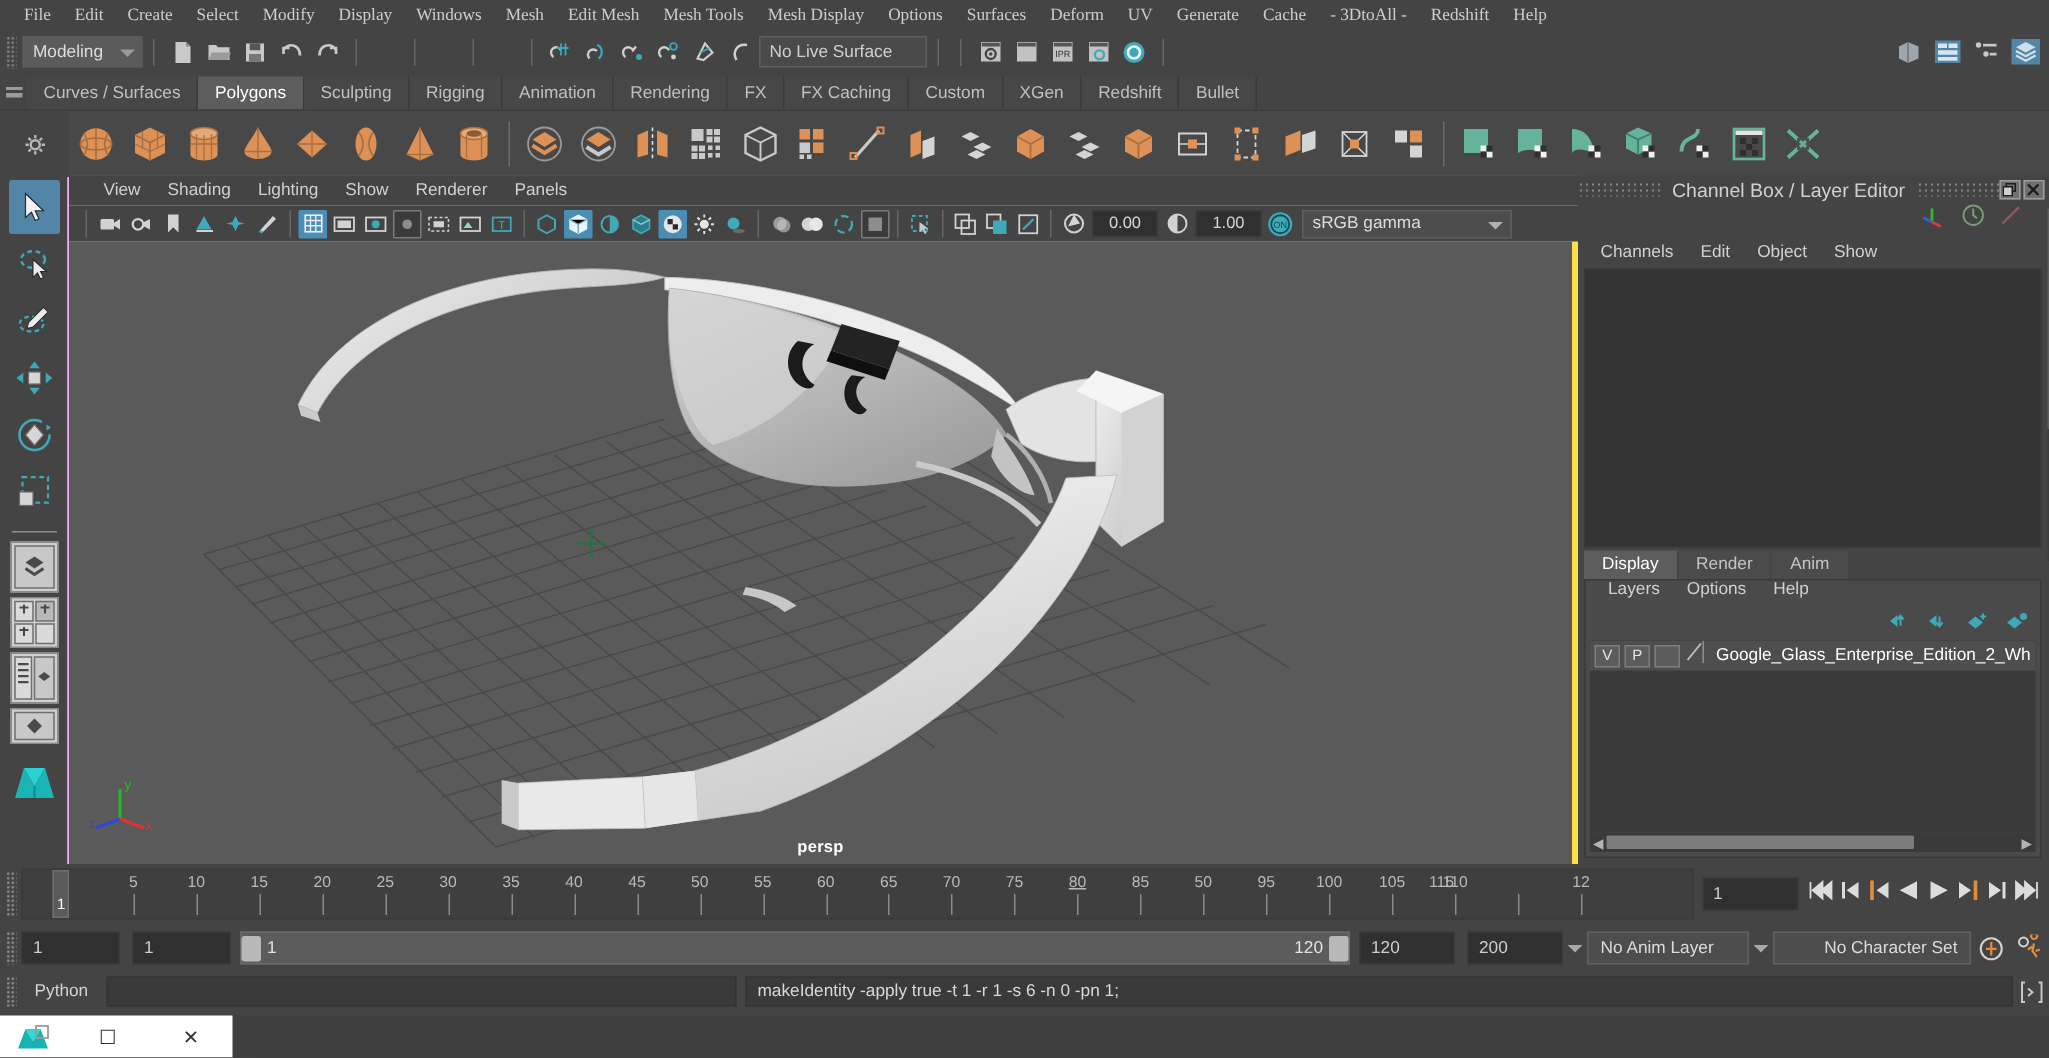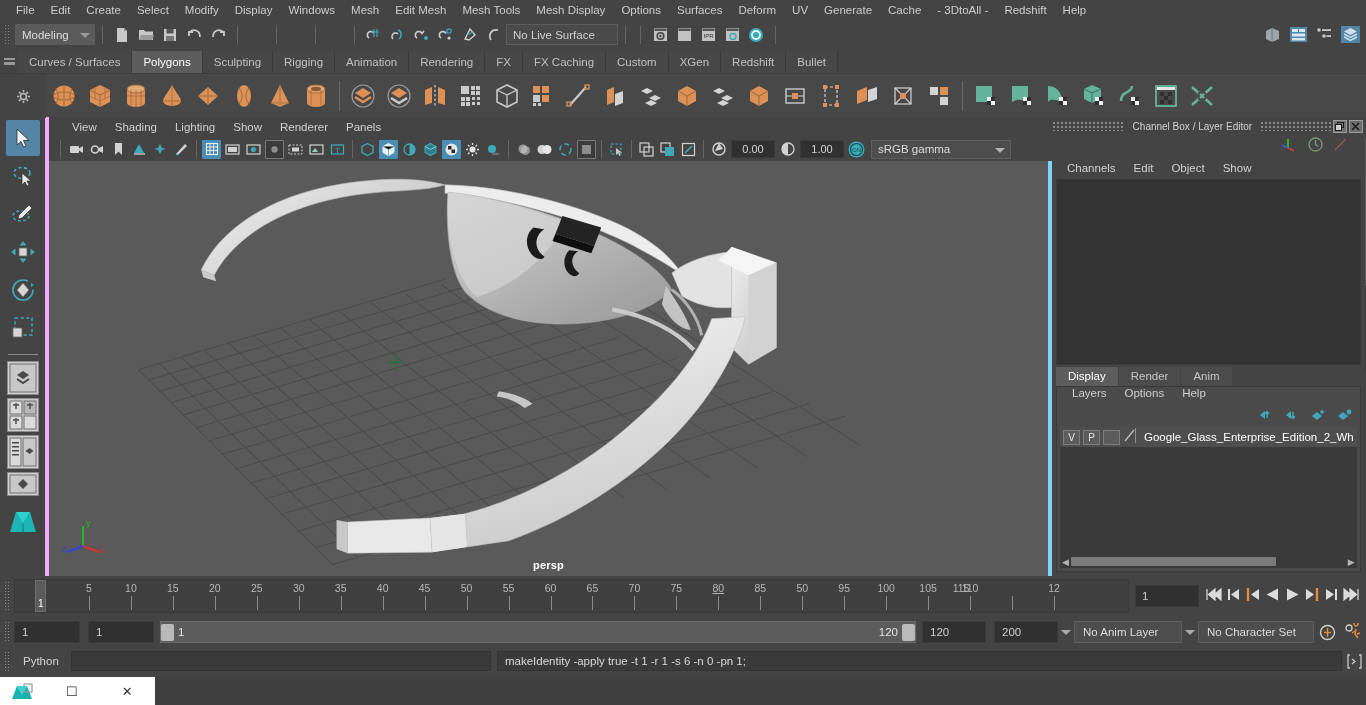--- a/index.html
+++ b/index.html
@@ -12,20 +12,21 @@
     -webkit-font-smoothing: antialiased;
   }
   .app { position: relative; width: 1366px; height: 705px; background: #444; }
 
   
   .menubar {
     height: 20px; background: #444444;
     display: flex; align-items: center;
     padding-left: 8px;
     font-size: 11.5px;
+    font-family: Liberation Serif, serif;
   }
   .menubar .mitem {
     padding: 0 8px; height: 20px; line-height: 20px;
     color: #cdcdcd; white-space: nowrap; cursor: default;
   }
 
   
   .statusline {
     height: 29px; background: #444444;
     display: flex; align-items: center;
@@ -100,22 +101,22 @@
   .tool {
     width: 34px; height: 36px; margin-bottom: 2px;
     display: flex; align-items: center; justify-content: center;
     border-radius: 2px;
   }
   .tool.sel { background: #5285a6; }
   .tool-div { width: 30px; height: 1px; background: #8d8d8d; margin: 6px 0 6px 0; }
   .qlayout { width: 32px; background: #cfcfcf; border: 1px solid #8a8a8a; margin-bottom: 3px; }
 
   
-  .vpanel { flex: 1; background: #7dd3fc; display: flex; flex-direction: column;
-            border-left: 4px solid #f0abfc; }
+  .vpanel { flex: 1; background: #fde047; display: flex; flex-direction: column;
+            border-left: 1px solid #f0abfc; }
   .vmenubar { height: 20px; display: flex; align-items: center; font-size: 11.5px;
               padding-left: 14px; background: #444444; }
   .vmenubar .mitem { padding: 0 9px; color: #d0d0d0; }
   .vtoolbar { height: 24px; display: flex; align-items: center; background: #444444;
               padding-left: 6px; }
   .vbtn { width: 19px; height: 19px; display: flex; align-items: center;
           justify-content: center; margin: 0 1px; border-radius: 1px; }
   .vbtn.on { background: #4a8db5; }
   .vbtn.framed { border: 1px solid #7a7a7a; background: #3b3b3b; }
   .vnum { width: 44px; height: 18px; background: #303030; border: 1px solid #3a3a3a;
@@ -136,21 +137,21 @@
   .axis-gizmo { position: absolute; left: 12px; bottom: 12px; width: 48px; height: 48px; }
 
   
   .rdock { width: 314px; background: #444444; display: flex; }
   .rcol { flex: 1; display: flex; flex-direction: column; }
   .cb-title { height: 18px; display: flex; align-items: center; position: relative;
               background: #444444; }
   .cb-title .dots { flex: 1; height: 9px;
       background-image: radial-gradient(#888 0.8px, transparent 0.9px);
       background-size: 4px 4px; background-position: 0 3px; }
-  .cb-title .t { font-size: 10px; color: #d0d0d0; padding: 0 8px; white-space: nowrap; }
+  .cb-title .t { font-size: 13px; color: #d0d0d0; padding: 0 8px; white-space: nowrap; }
   .cb-title .btns { display: flex; gap: 2px; padding-right: 2px; }
   .wbtn { width: 14px; height: 13px; border: 1px solid #9b9b9b; background: #6f6f6f;
           display: flex; align-items: center; justify-content: center;
           font-size: 9px; color: #1d1d1d; line-height: 1; }
   .cb-tools { height: 22px; display: flex; align-items: center; justify-content: flex-end;
               padding-right: 16px; gap: 8px; }
   .cb-menu { height: 22px; display: flex; align-items: center; font-size: 11.5px;
              padding-left: 6px; }
   .cb-menu .mitem { padding: 0 9px; color: #d0d0d0; }
   .cb-body { flex: 1; background: #333333; margin: 0 4px 0 4px; border: 1px solid #3a3a3a; }
@@ -1424,21 +1425,21 @@
     </div>
     <div class="combo-arrow">
         <i></i>
       </div>
     <div class="rcombo" style="width:108px;">
       <span>No Anim Layer</span>
     </div>
     <div class="combo-arrow">
         <i></i>
       </div>
-    <div class="rcombo" style="width:116px;">
+    <div class="rcombo" style="width:132px;justify-content:flex-end;">
       <span>No Character Set</span>
     </div>
     <div style="width:26px;display:flex;align-items:center;justify-content:center;">
       <svg width="19" height="19" viewBox="0 0 19 19">
           <circle cx="9.5" cy="9.5" r="7" fill="none" stroke="#d2d2d2" stroke-width="1.4"></circle>
           <path d="M9.5 5 v9 M6 9.5 h7" stroke="#e08c3a" stroke-width="1.5"></path>
         </svg>
     </div>
     <div style="width:26px;display:flex;align-items:center;justify-content:center;">
       <svg width="19" height="19" viewBox="0 0 19 19">

